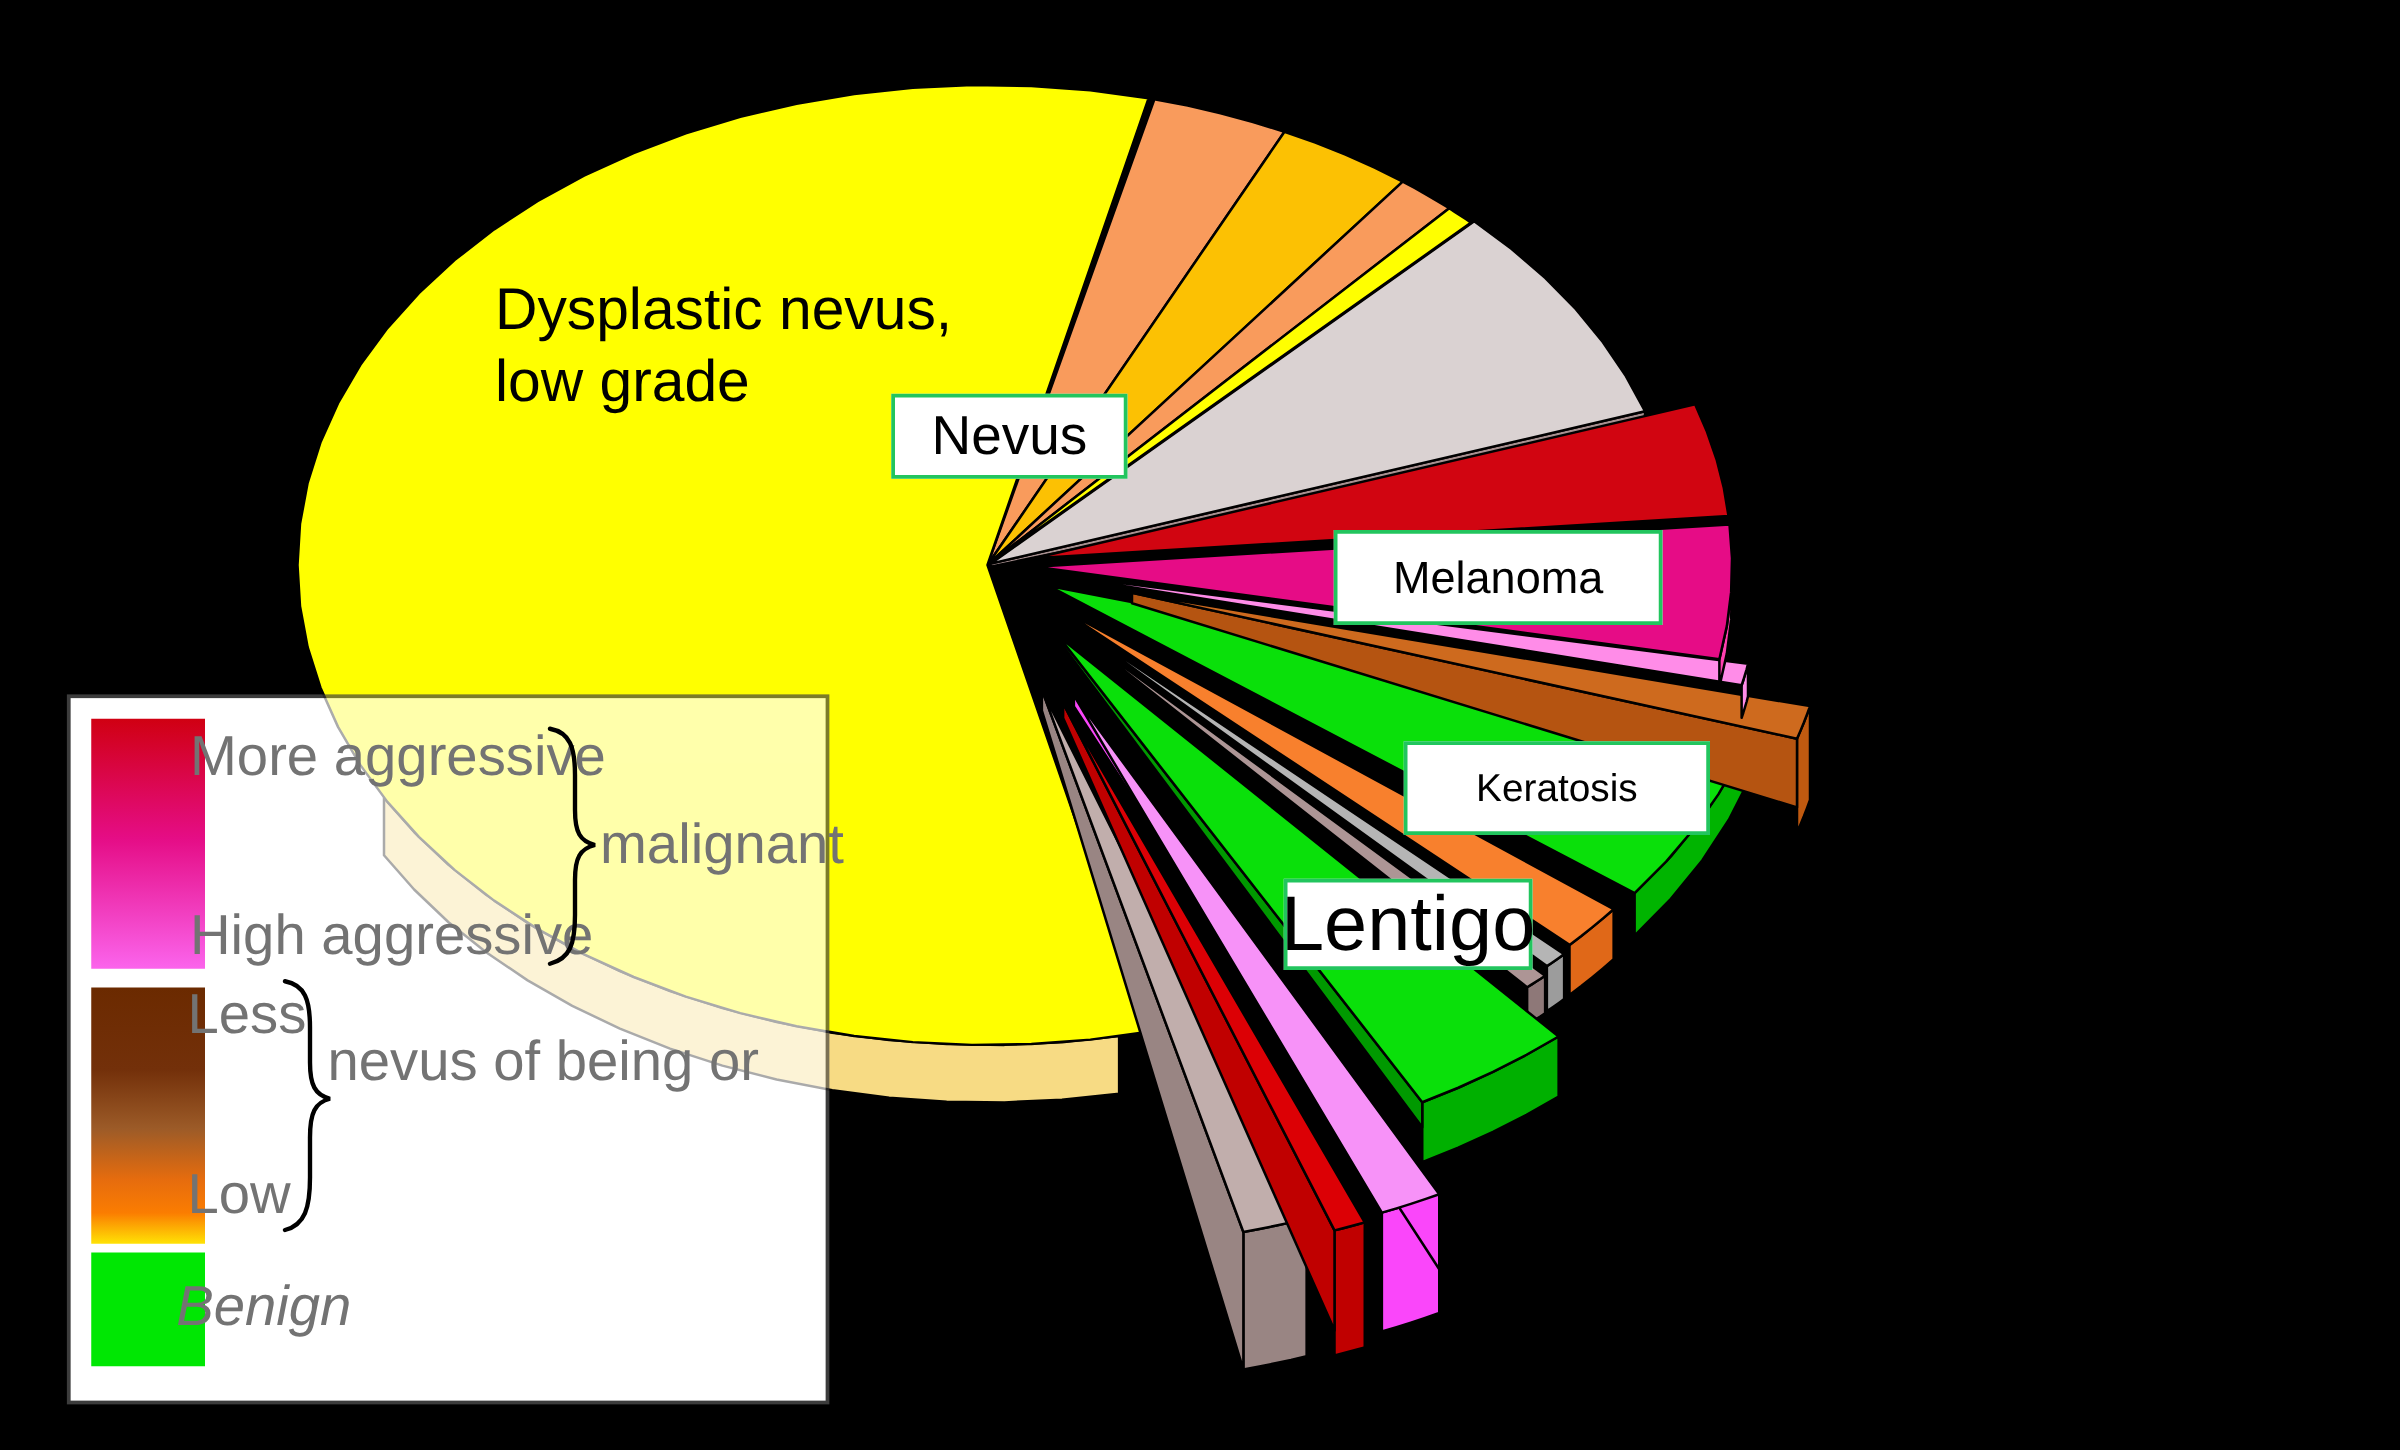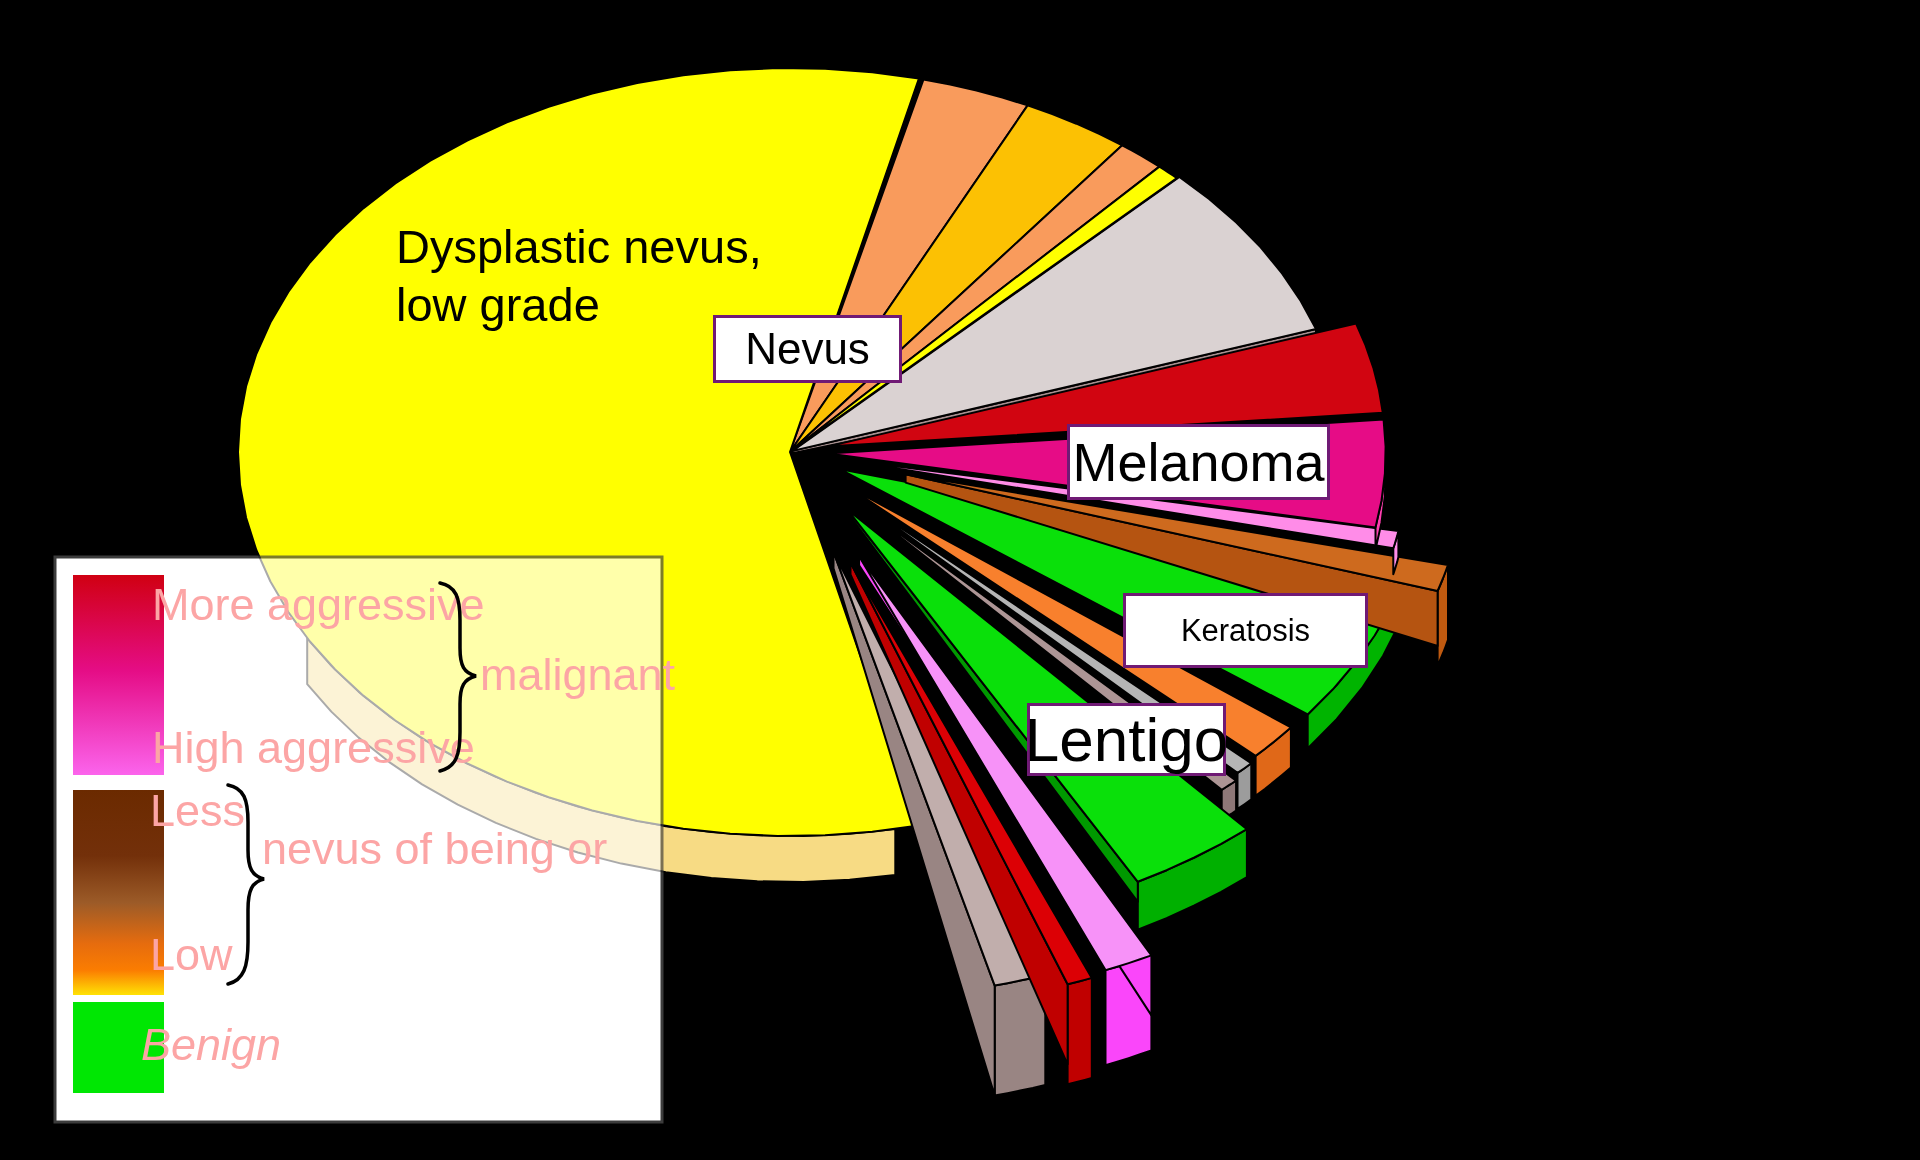--- a/index.html
+++ b/index.html
@@ -1,27 +1,27 @@
 <!DOCTYPE html>
 <html><head>
 <meta charset="utf-8">
 <style>
   html,body{margin:0;padding:0;background:#000;}
   #stage{position:relative;width:1920px;height:1160px;background:#000;overflow:hidden;
          font-family:"Liberation Sans","DejaVu Sans",sans-serif;margin-left:40px;}
   #pie-svg{position:absolute;left:0;top:0;}
-  .callout{position:absolute;background:#ffffff;border:3px solid #701a75;color:#000;
+  .callout{position:absolute;background:#ffffff;border:3px solid #22c55e;color:#000;
            display:flex;align-items:center;justify-content:center;white-space:nowrap;}
   #callout-nevus{left:673px;top:315px;width:183px;height:62px;font-size:44px;}
-  #callout-melanoma{left:1027px;top:424px;width:257px;height:70px;font-size:54px;}
+  #callout-melanoma{left:1027px;top:424px;width:257px;height:70px;font-size:36px;}
   #callout-keratosis{left:1083px;top:593px;width:239px;height:69px;font-size:31px;}
   #callout-lentigo{left:987px;top:703px;width:193px;height:67px;font-size:62px;}
   #dysplastic-label{position:absolute;left:356px;top:218px;font-size:47px;line-height:58px;color:#000;}
   #legend-panel{position:absolute;left:15px;top:557px;width:607px;height:565px;}
-  .legend-text{position:absolute;color:#fca5a5;font-size:45px;line-height:1.15;white-space:nowrap;}
+  .legend-text{position:absolute;color:#737373;font-size:45px;line-height:1.15;white-space:nowrap;}
   #lg-more{left:97px;top:22px;}
   #lg-less{left:97px;top:165px;}
   #lg-malignant{left:425px;top:92px;}
   #lg-high{left:95px;top:228px;}
   #lg-low{left:95px;top:372px;}
   #lg-risk{left:207px;top:266px;}
   #lg-benign{left:86px;top:462px;font-style:italic;}
   .swatch{position:absolute;left:18px;width:91px;}
   #swatch-malignant{top:18px;height:200px;}
   #swatch-risk{top:233px;height:205px;}

